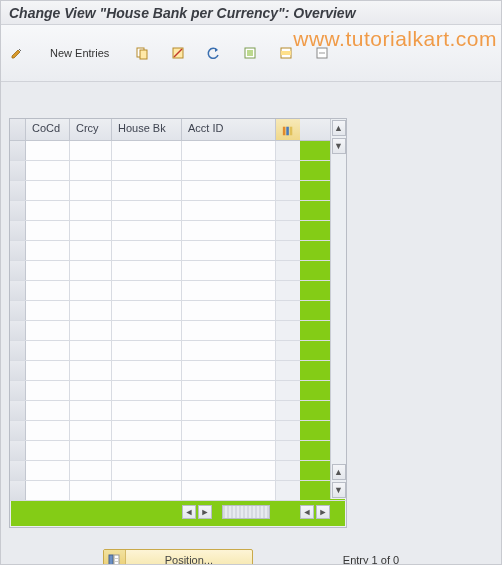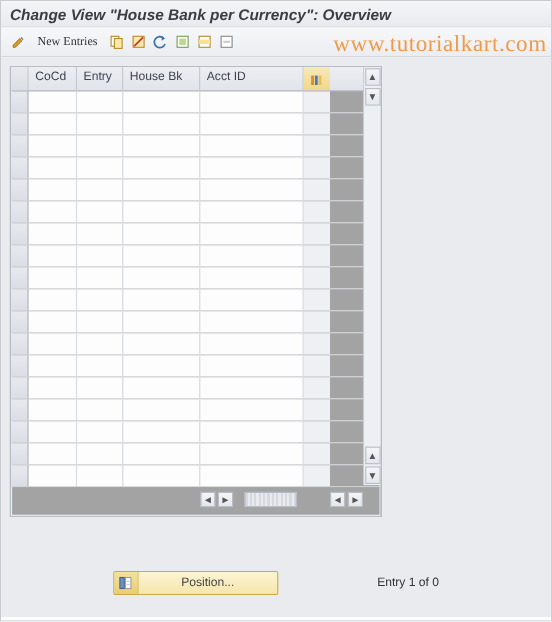--- a/index.html
+++ b/index.html
@@ -25,26 +25,25 @@
     font-size: 14px;
     font-weight: bold;
     font-style: italic;
     color: #3a3d44;
     white-space: nowrap;
     overflow: hidden;
   }
   .toolbar {
     background: linear-gradient(#f7f8fa, #ebedf1);
     border-bottom: 1px solid #d0d2d8;
-    padding: 3px 6px;
+    padding: 18px 6px;
     display: flex;
     align-items: center;
-    gap: 0;
+    gap: 16px;
     position: relative;
-    font-family: Liberation Serif, serif;
   }
   .tb-btn {
     width: 20px; height: 20px;
     display: flex; align-items: center; justify-content: center;
     border: 1px solid transparent;
     border-radius: 2px;
     cursor: pointer;
   }
   .tb-text-btn {
     height: 20px;
@@ -67,26 +66,27 @@
     white-space: nowrap;
     opacity: 0.85;
   }
   .workarea {
     background: #e9ebef;
     padding: 8px;
     position: relative;
     height: calc(565px - 2px - 26px - 28px);
   }
   .grid-outer {
-    background: #a3a3a3;
+    background: #84cc16;
     border: 1px solid #b8bcc5;
     width: 338px;
     height: 410px;
     position: relative;
     box-shadow: inset 0 0 0 1px #eceef2;
+    margin-top: 28px;
   }
   .grid-header {
     display: flex;
     height: 22px;
     background: linear-gradient(#eceef2,#e1e4ea);
     border-bottom: 1px solid #c3c7d0;
   }
   .rowhdr-hdr {
     width: 16px;
     border-right: 1px solid #c3c7d0;
@@ -264,21 +264,21 @@
         </svg>
     </div>
     <div class="watermark">www.tutorialkart.com</div>
   </div>
 
   <div class="workarea">
     <div class="grid-outer">
       <div class="grid-header">
         <div class="rowhdr-hdr"></div>
         <div class="colhdr col-cocd">CoCd</div>
-        <div class="colhdr col-crcy">Entry</div>
+        <div class="colhdr col-crcy">Crcy</div>
         <div class="colhdr col-housebk">House Bk</div>
         <div class="colhdr col-acctid">Acct ID</div>
         <div class="colhdr col-strip">
           <svg width="14" height="12" viewBox="0 0 14 12">
               <rect x="0" y="0" width="14" height="12" fill="none"></rect>
               <rect x="1" y="1" width="3" height="10" fill="#e08a2c"></rect>
               <rect x="5" y="1" width="3" height="10" fill="#4a7ab8"></rect>
               <rect x="9" y="1" width="3" height="10" fill="#e0c05a"></rect>
             </svg>
         </div>

